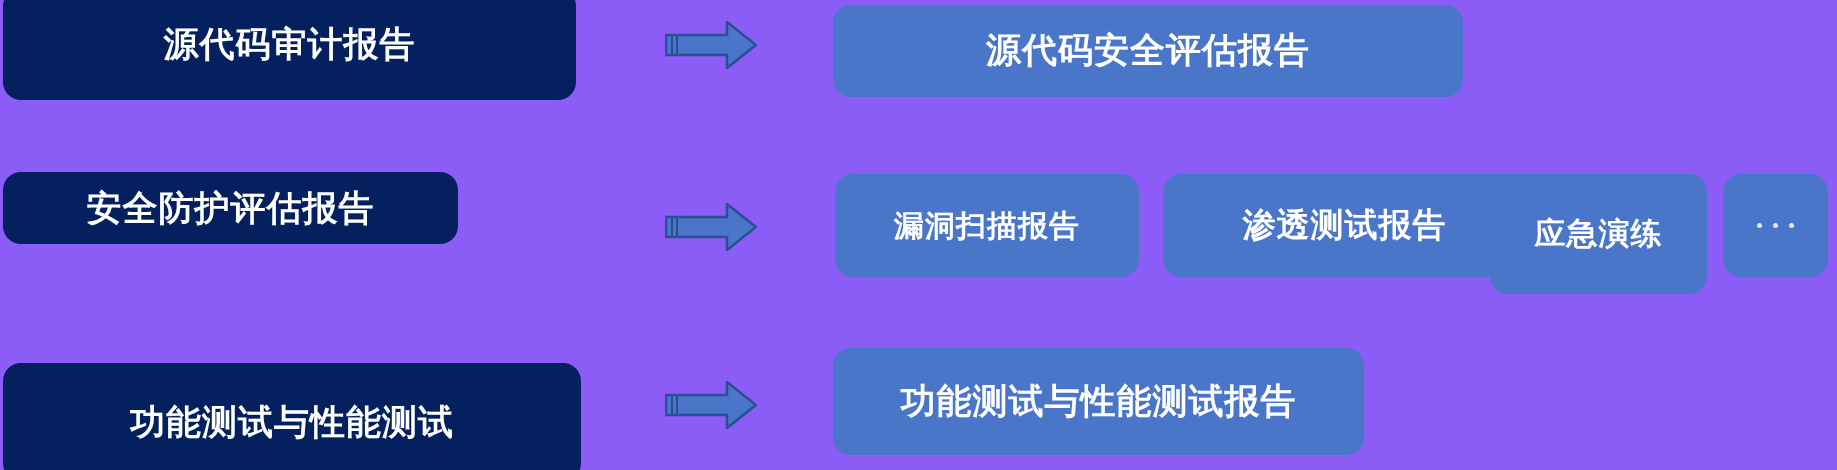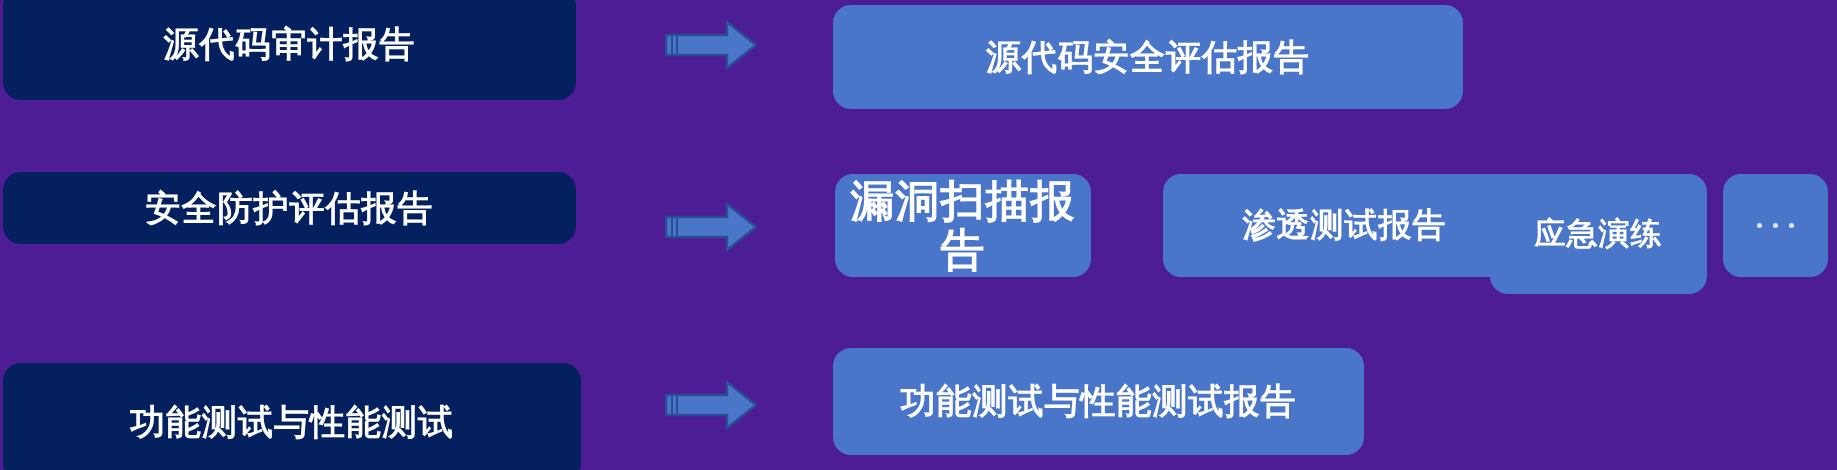--- a/index.html
+++ b/index.html
@@ -10,21 +10,21 @@
   body {
     width: 1837px;
     height: 470px;
     overflow: hidden;
     font-family: "Liberation Sans", "DejaVu Sans", sans-serif;
   }
   #canvas {
     position: relative;
     width: 1837px;
     height: 470px;
-    background: #4c1d95;
+    background: #8b5cf6;
   }
 
   
   .box {
     position: absolute;
     box-sizing: border-box;
     display: flex;
     align-items: center;
     justify-content: center;
     color: #ffffff;
@@ -37,25 +37,25 @@
   }
   .box.dark {
     background: #04205e;
   }
   .box.blue {
     background: #4a76ca;
   }
 
   
   #src-audit-box      { left: 3px;   top: -12px;  width: 573px;  height: 112px; font-size: 35px; }
-  #src-assess-box     { left: 833px; top: 5px;    width: 630px;  height: 104px;  font-size: 35px; }
+  #src-assess-box     { left: 833px; top: 5px;    width: 630px;  height: 92px;  font-size: 35px; font-family: Liberation Serif, serif; }
 
   
-  #sec-protect-box    { left: 3px;   top: 172px;  width: 573px;  height: 72px;  font-size: 35px; }
-  #vuln-scan-box      { left: 835px; top: 174px;  width: 256px;  height: 103px; font-size: 44px; }
+  #sec-protect-box    { left: 3px;   top: 172px;  width: 455px;  height: 72px;  font-size: 35px; }
+  #vuln-scan-box      { left: 835px; top: 174px;  width: 304px;  height: 103px; font-size: 30px; }
   #pen-test-box       { left: 1163px;top: 174px;  width: 363px;  height: 103px; font-size: 33px; }
   #emergency-box      { left: 1490px;top: 174px;  width: 217px;  height: 120px; font-size: 31px; }
   #more-box           { left: 1723px;top: 174px;  width: 105px;  height: 103px; font-size: 31px; }
 
   
   #func-perf-box      { left: 3px;   top: 363px;  width: 578px;  height: 118px; font-size: 35px; }
   #func-perf-rep-box  { left: 833px; top: 348px;  width: 531px;  height: 107px; font-size: 35px; }
 
   
   .dots {

